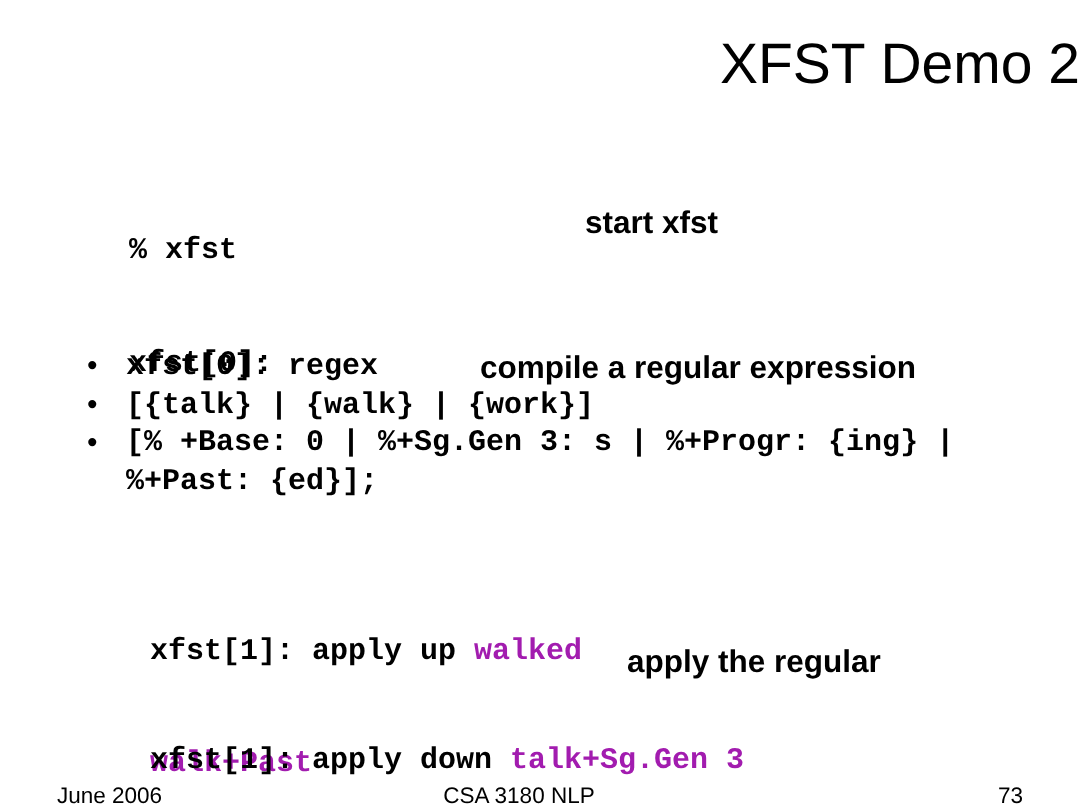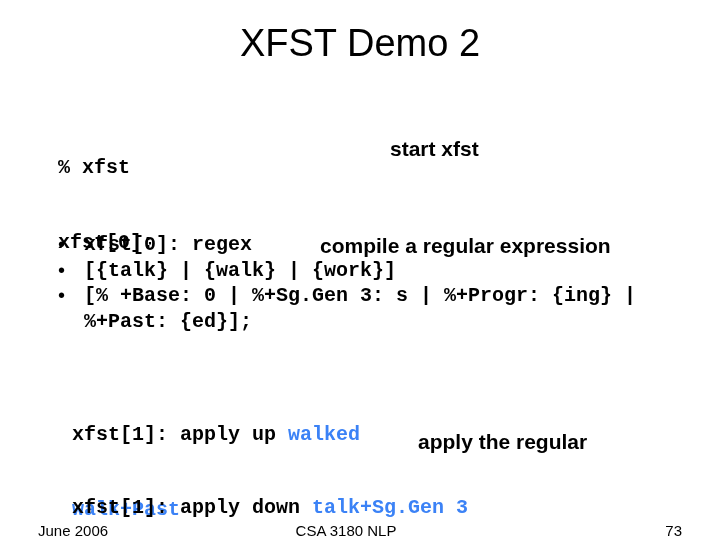--- a/index.html
+++ b/index.html
@@ -16,42 +16,43 @@
     position: relative;
     width: 720px;
     height: 540px;
     box-sizing: border-box;
   }
   .title {
     position: absolute;
     top: 22px;
     left: 0;
     width: 720px;
-    text-align: center;
+    text-align: right;
     font-size: 38px;
     font-weight: 400;
   }
   .block {
     position: absolute;
     left: 58px;
   }
   .mono {
     font-family: "Courier New", Courier, monospace;
     font-weight: bold;
     font-size: 20px;
     line-height: 1.25;
     white-space: pre;
+    margin-left: 28px;
   }
   .anno {
     font-family: Arial, Helvetica, sans-serif;
     font-weight: bold;
     font-size: 21px;
     margin-top: 32px;
   }
-  .red { color: #3b82f6; }
+  .red { color: #a21caf; }
   .footer {
     position: absolute;
     bottom: 18px;
     left: 0;
     width: 720px;
     font-size: 15px;
   }
   .footer .l { position: absolute; left: 38px; }
   .footer .c { position: absolute; left: 0; width: 692px; text-align: center; }
   .footer .r { position: absolute; right: 38px; }

